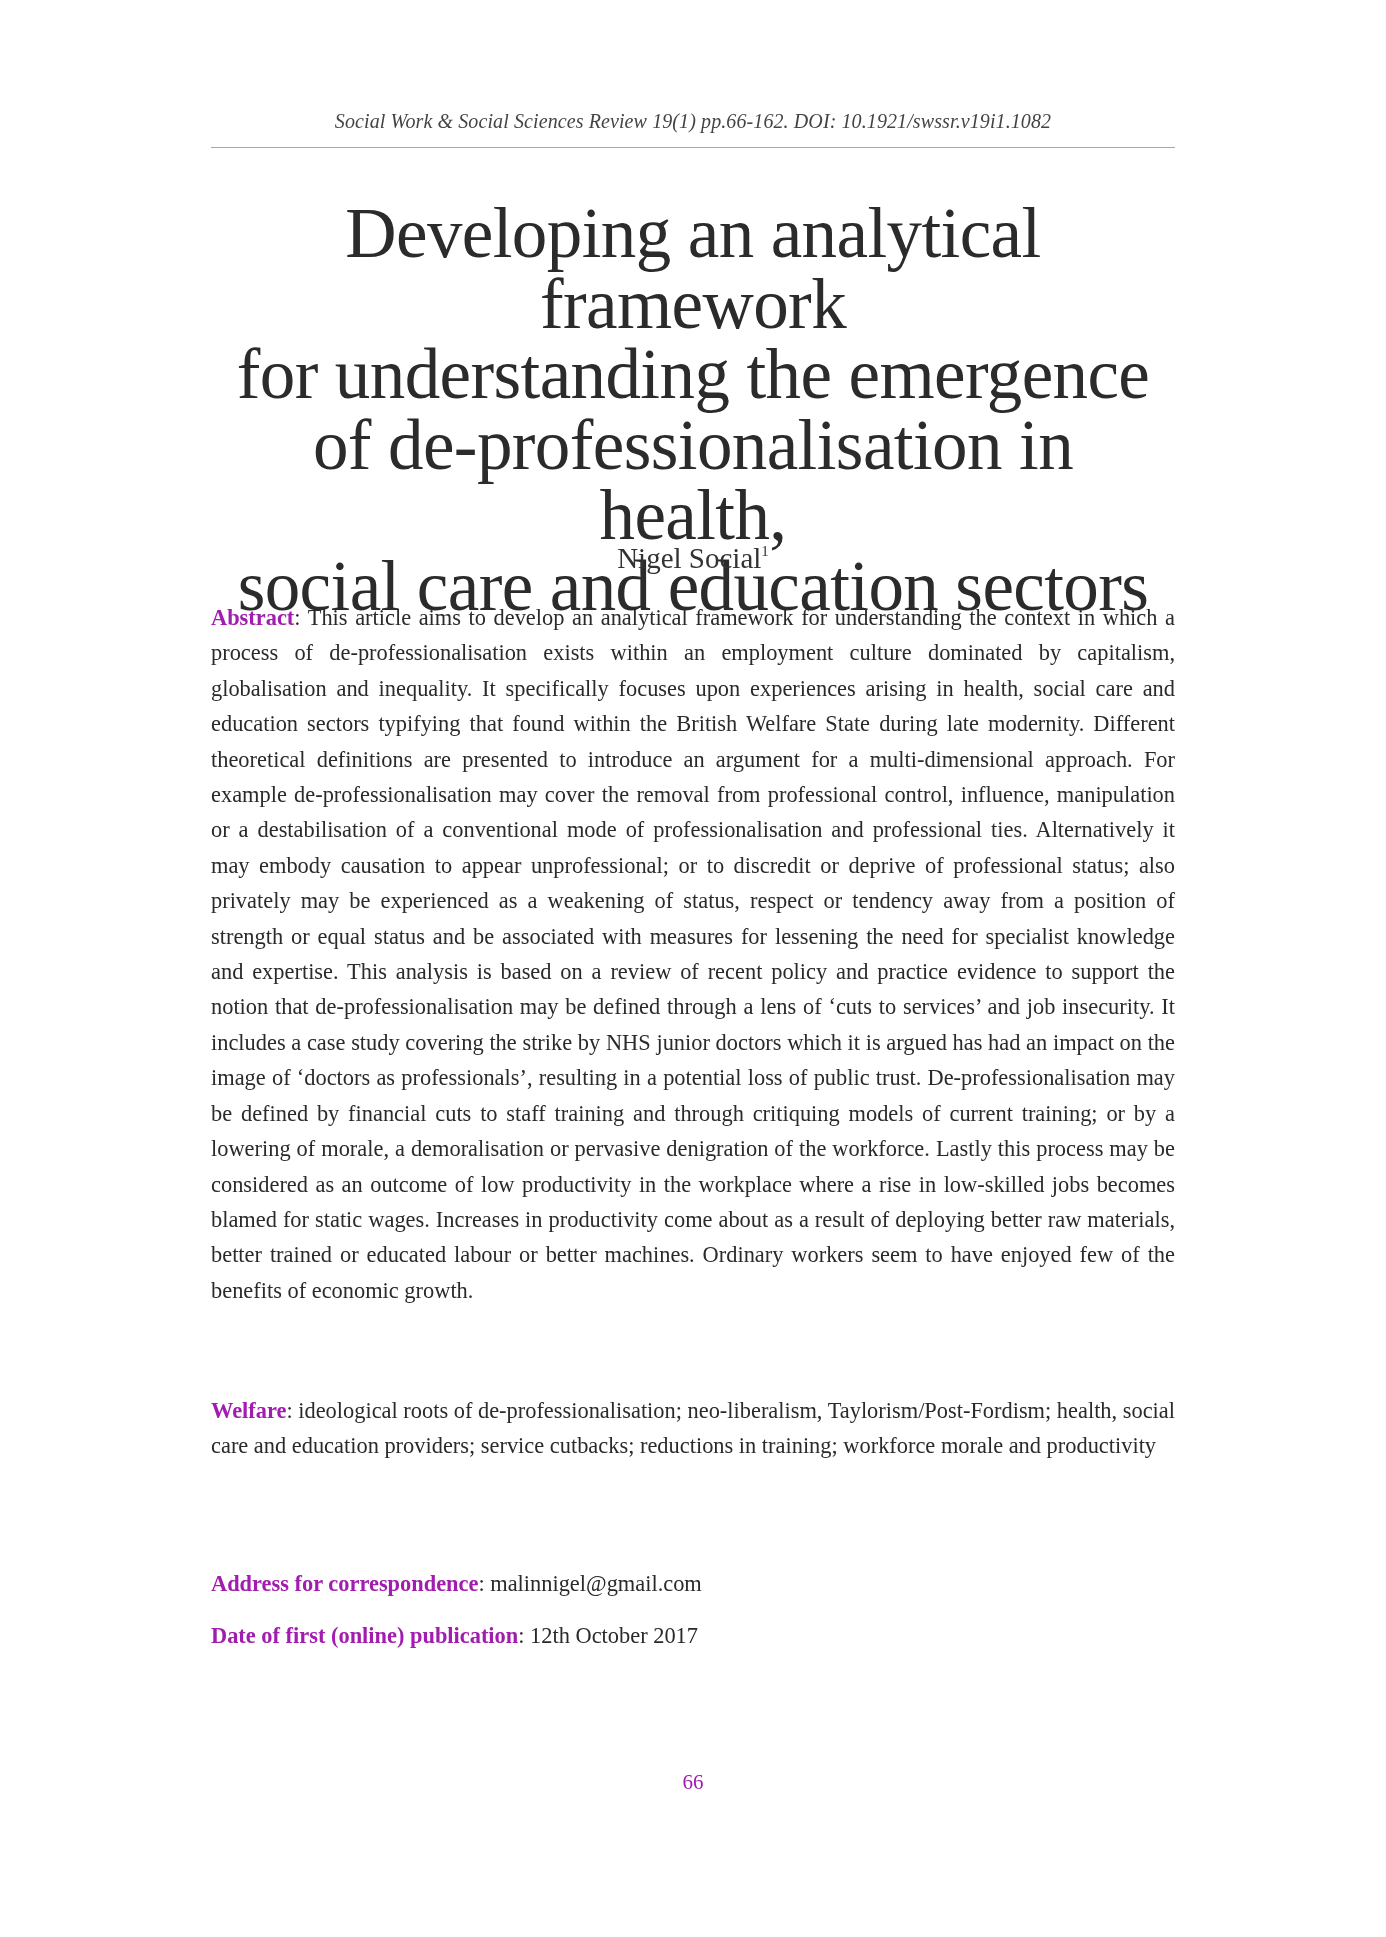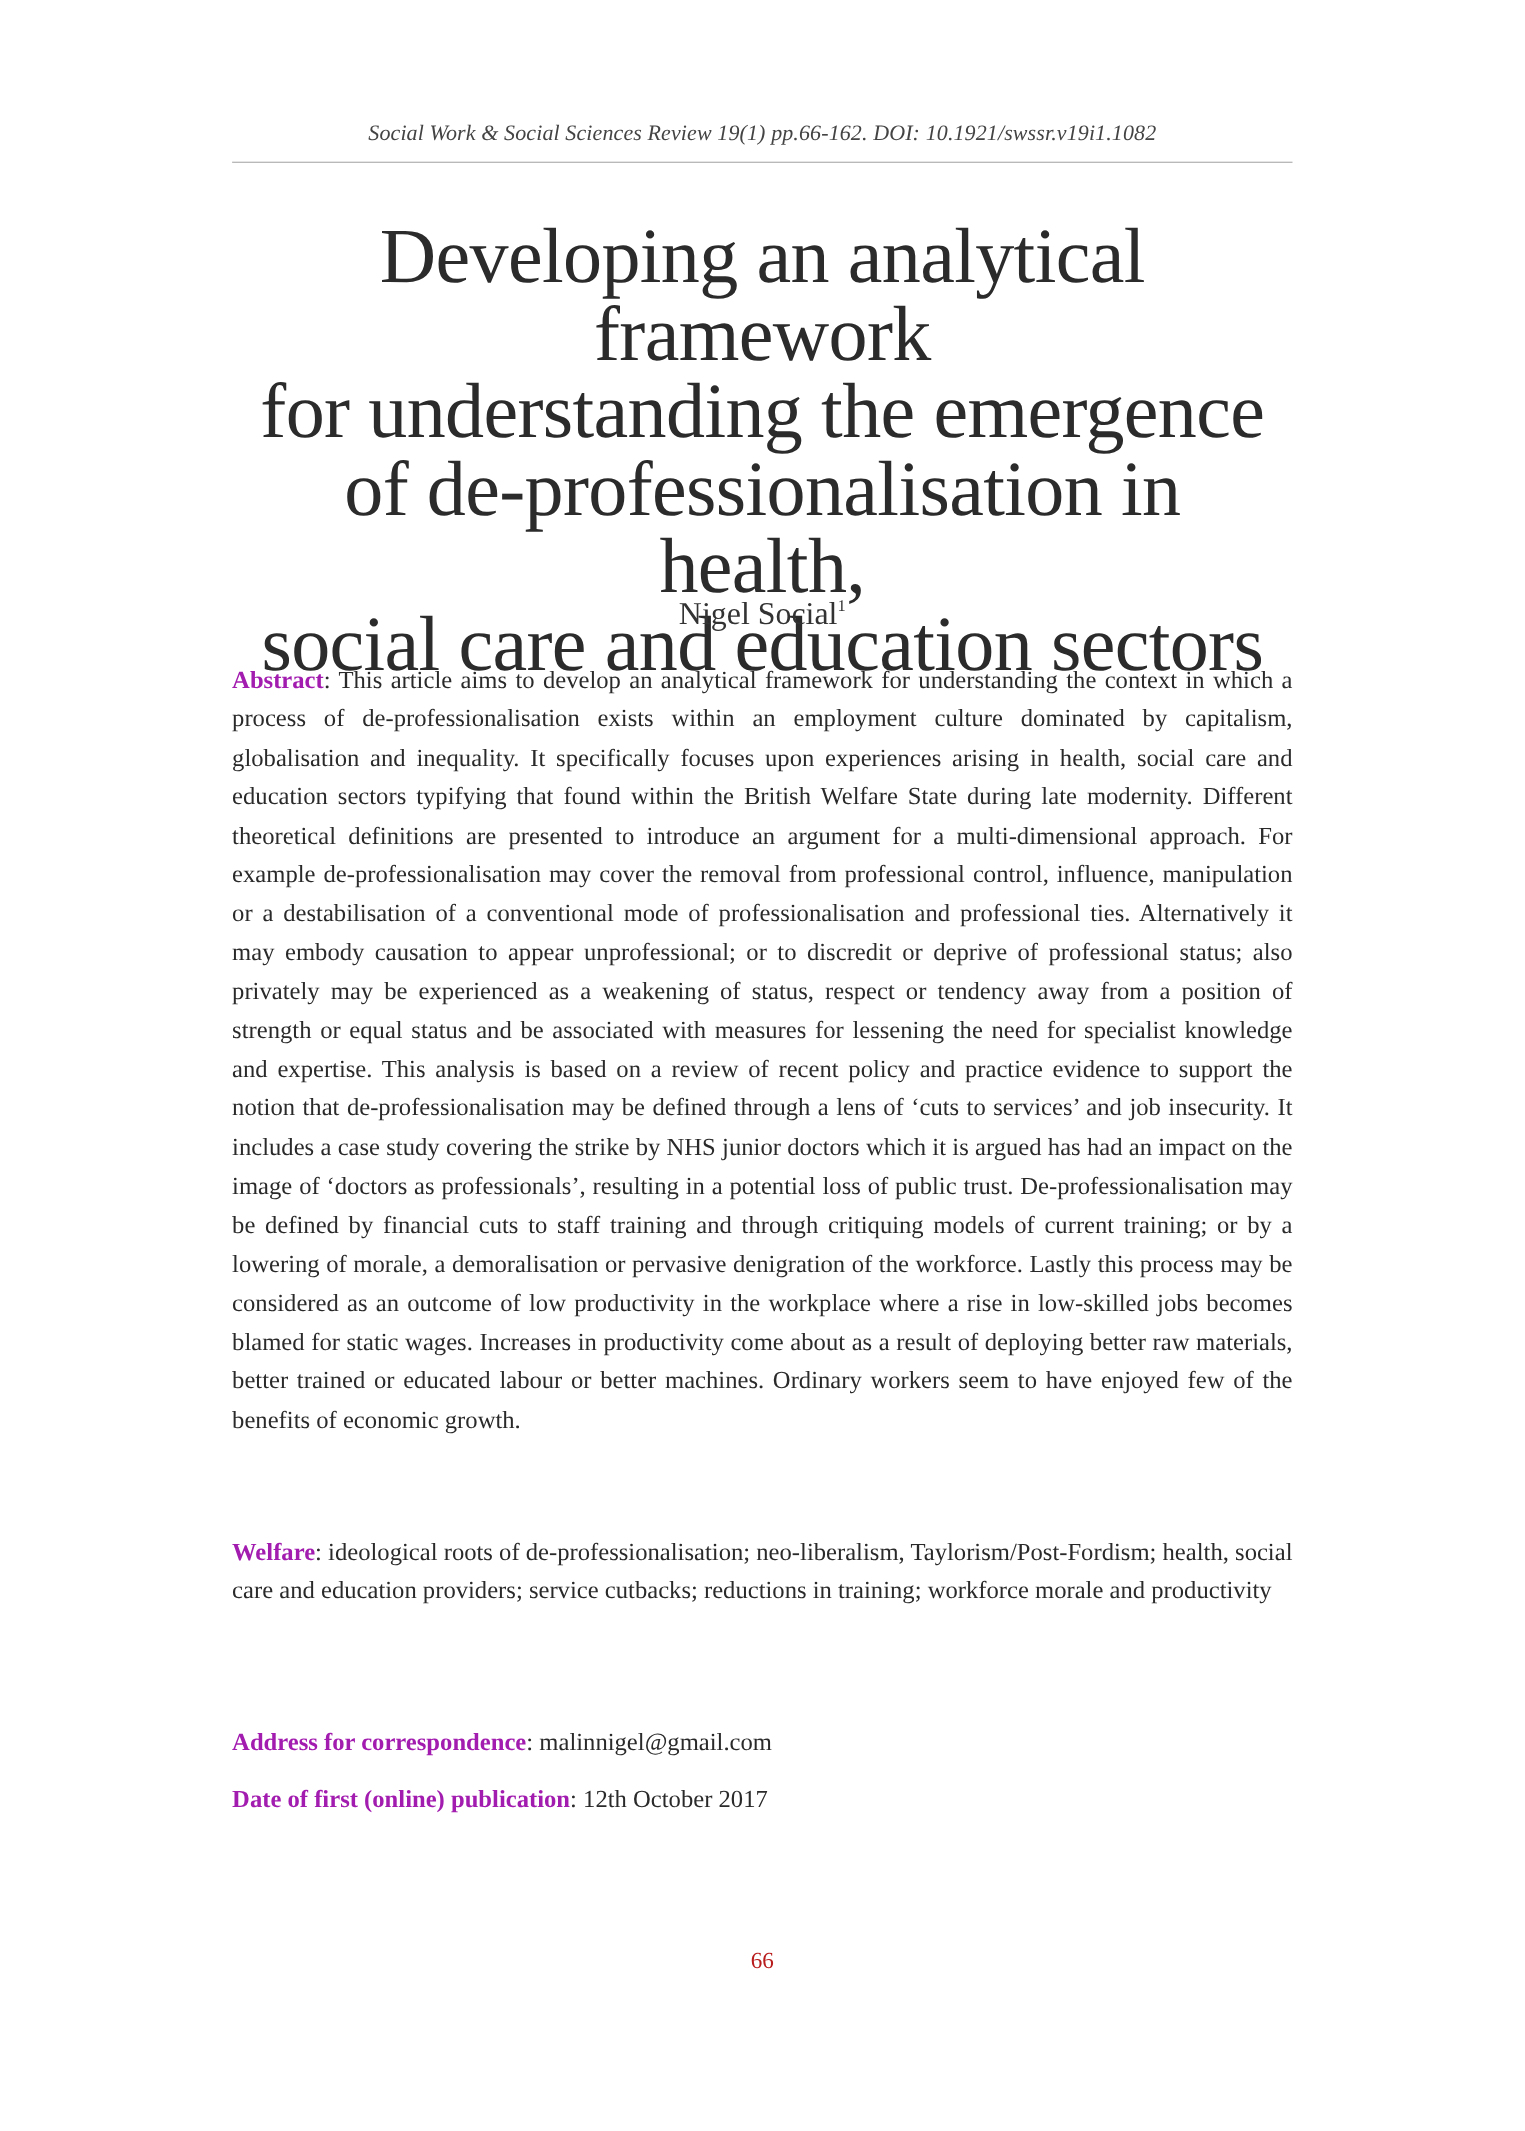--- a/index.html
+++ b/index.html
@@ -19,21 +19,21 @@
   .author sup { font-size: 15px; vertical-align: 12px; }
   .body-block { position: absolute; left: 211px; width: 964px; font-size: 22.4px; line-height: 35.4px;
          text-align: justify; color: #2a2a2a; margin: 0; }
   .abstract { top: 600px; }
   .keywords { top: 1393px; }
   .footnote { top: 1514px; }
   .address { top: 1566px; }
   .pubdate { top: 1618px; }
   .lbl { font-weight: bold; color: #a21caf; }
   .page-number { position: absolute; left: 211px; width: 964px; top: 1770px; text-align: center;
-         font-size: 21px; color: #b91c1c; }
+         font-size: 21px; color: #a21caf; }
 </style>
 </head>
 <body>
 
 <div class="page">
 
   <div class="running-header">Social Work &amp; Social Sciences Review 19(1) pp.66-162. DOI: 10.1921/swssr.v19i1.1082</div>
   <div class="header-rule"></div>
 
   <h1 class="title">

